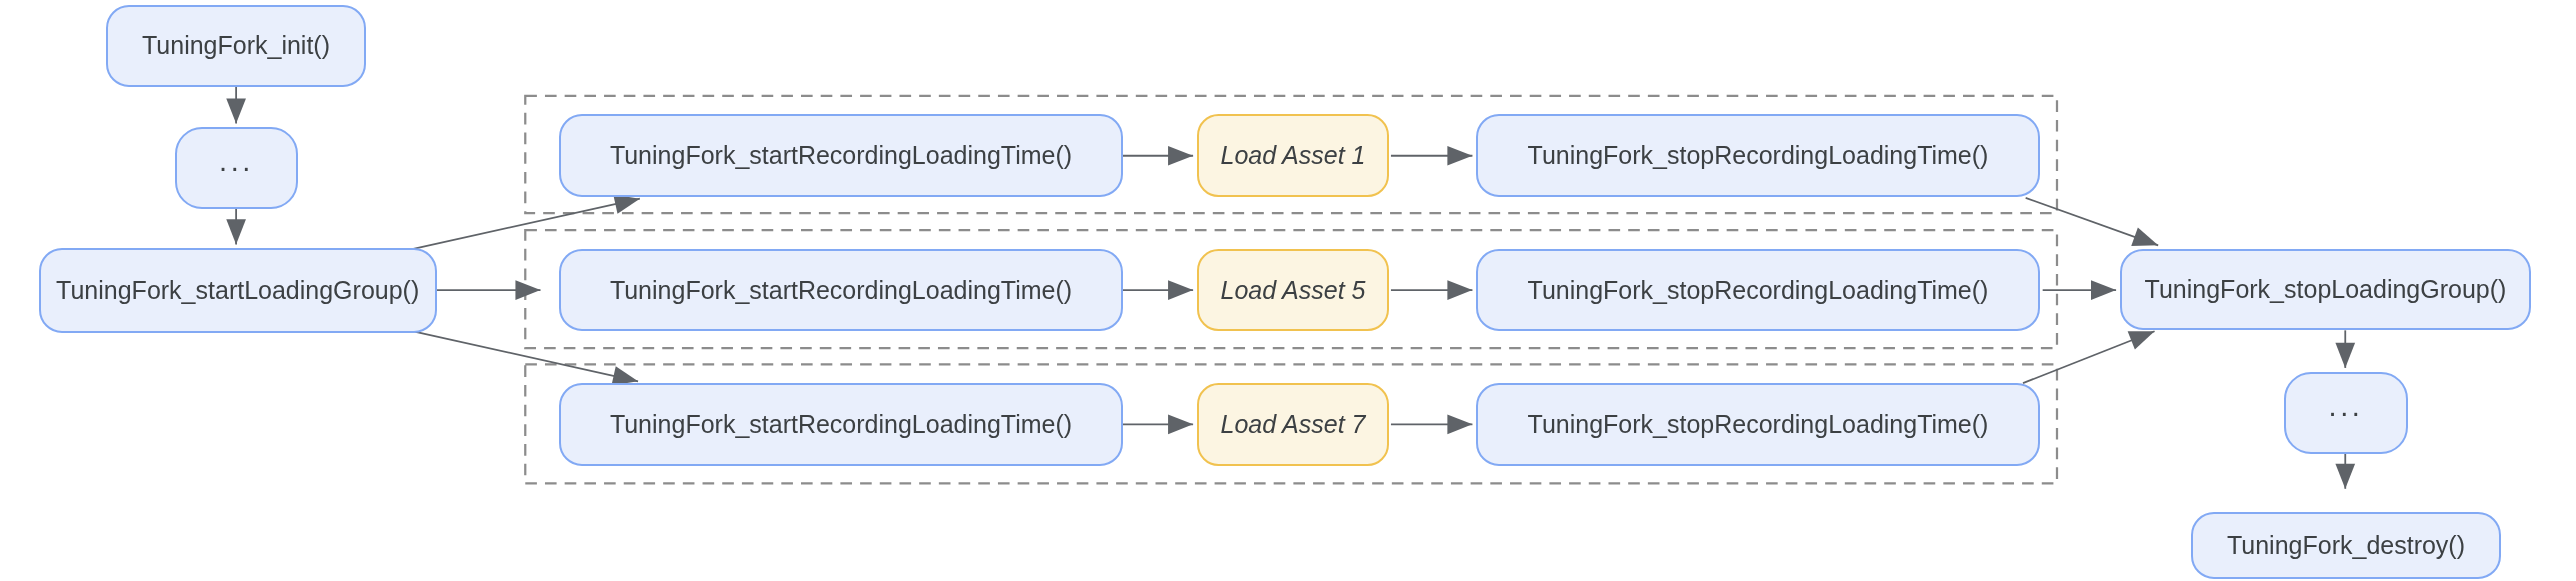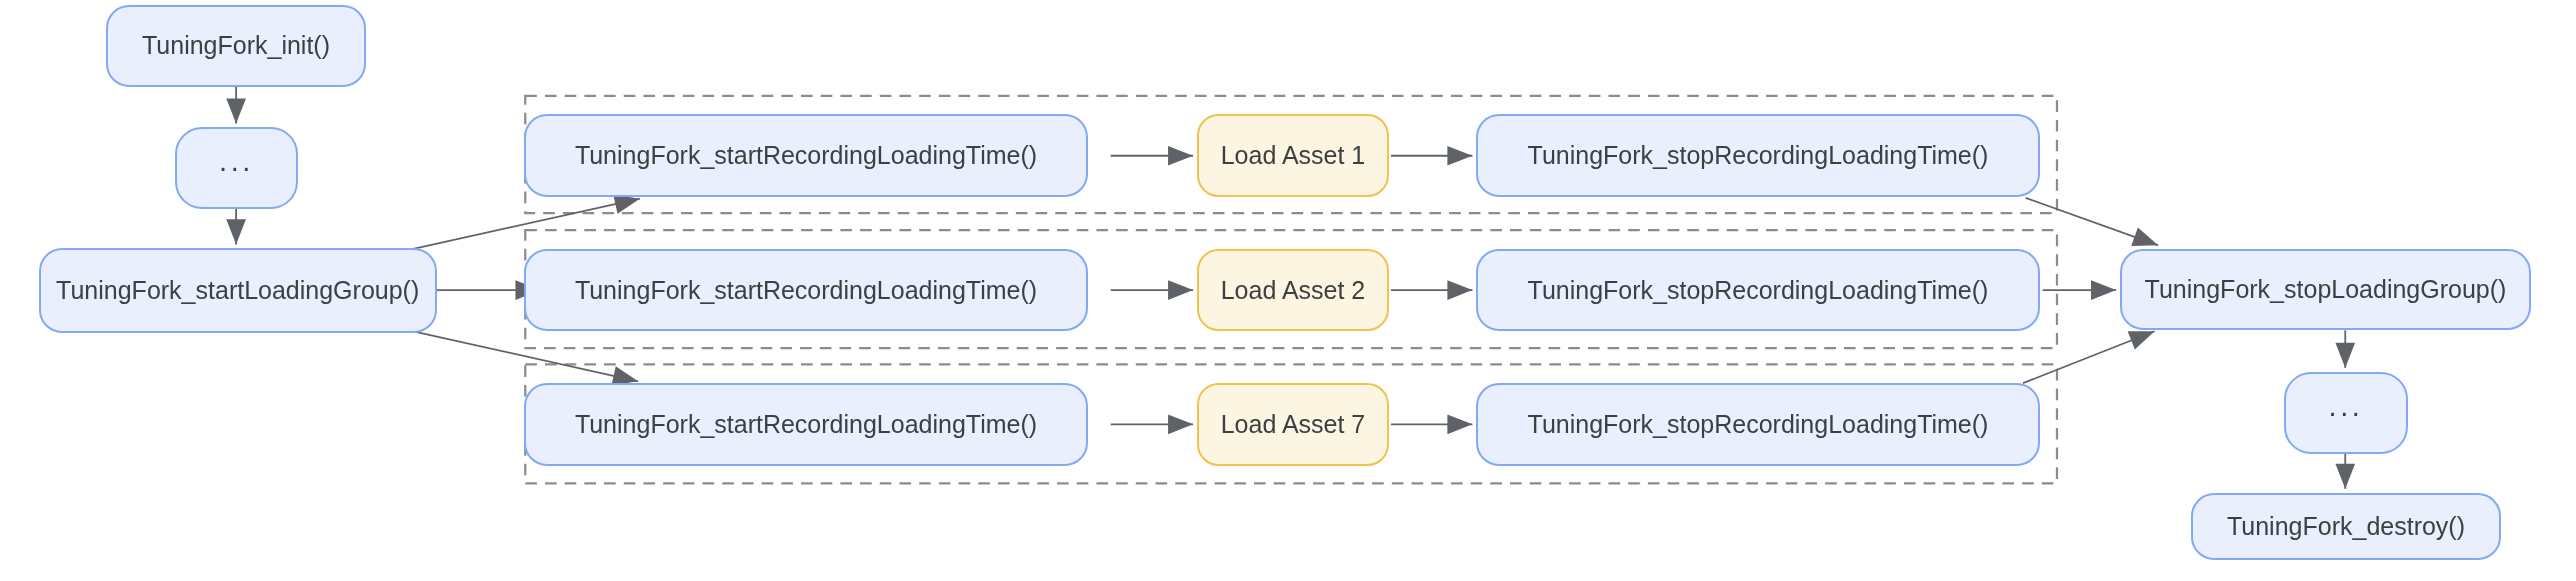--- a/index.html
+++ b/index.html
@@ -41,29 +41,29 @@
     background:var(--asset-fill);
     border-color:var(--asset-border);
     border-radius:21.5px;
   }
   .node.dots{border-radius:27px;}
   .node.dots .label{margin-top:-12.5px;font-size:29px;letter-spacing:3.6px;}
   
   .n-init{left:106px;top:4.5px;width:260px;height:82px;}
   .n-dots-left{left:175px;top:127px;width:123px;height:82px;}
   .n-slg{left:10.7px;top:248px;width:398px;height:85px;margin-left:28px;}
-  .r-start{left:524px;width:564px;height:83px;}
-  .r-asset{left:1197px;width:192px;height:83px;}
+  .r-start{left:559px;width:564px;height:83px;}
+  .r-asset{left:1197px;width:192px;height:83px;font-style:italic;}
   .r-stop{left:1476px;width:564px;height:83px;}
   .row-0{top:114px;}
   .row-1{top:249px;height:82px;}
   .row-2{top:383px;}
   .n-stoplg{left:2120px;top:249px;width:411px;height:81px;}
   .n-dots-right{left:2284px;top:372px;width:124px;height:82px;}
-  .n-destroy{left:2191px;top:493px;width:310px;height:67px;text-align:center;}
+  .n-destroy{left:2191px;top:512px;width:310px;height:67px;text-align:center;}
 </style>
 </head>
 <body>
 
 <div class="canvas">
 
   <svg class="wires" viewBox="0 0 2876 649">
     <defs>
       <marker id="arrow" markerUnits="userSpaceOnUse" markerWidth="34" markerHeight="28" refX="30" refY="13" orient="auto">
         <path class="arrowhead" d="M2,2 L30,13 L2,24 Z"></path>
@@ -113,21 +113,21 @@
     <span class="label">Load Asset 1</span>
   </div>
   <div class="node r-stop row-0">
     <span class="label">TuningFork_stopRecordingLoadingTime()</span>
   </div>
 
   <div class="node r-start row-1">
     <span class="label">TuningFork_startRecordingLoadingTime()</span>
   </div>
   <div class="node asset r-asset row-1">
-    <span class="label">Load Asset 2</span>
+    <span class="label">Load Asset 5</span>
   </div>
   <div class="node r-stop row-1">
     <span class="label">TuningFork_stopRecordingLoadingTime()</span>
   </div>
 
   <div class="node r-start row-2">
     <span class="label">TuningFork_startRecordingLoadingTime()</span>
   </div>
   <div class="node asset r-asset row-2">
     <span class="label">Load Asset 7</span>

